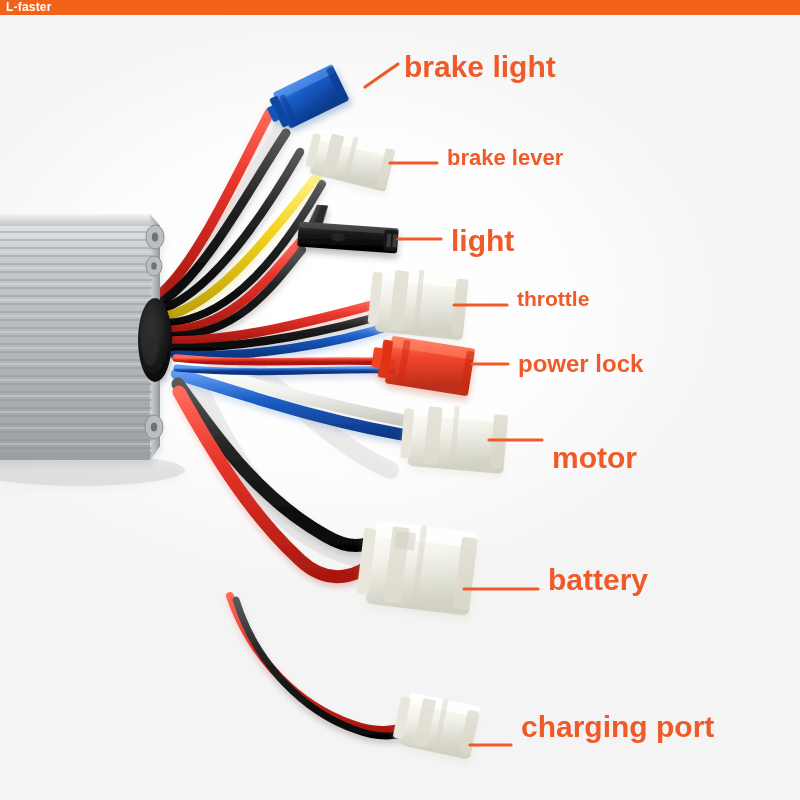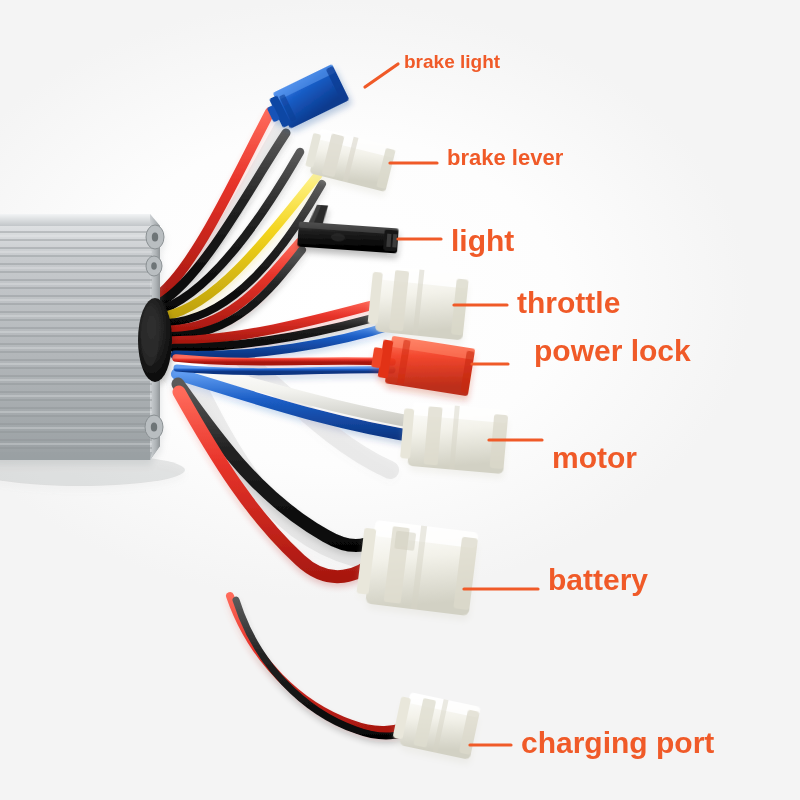--- a/index.html
+++ b/index.html
@@ -31,20 +31,23 @@
   
   .label{position:absolute;z-index:50;color:#f05a28;
     font-family:"Liberation Sans", sans-serif;
     font-weight:bold;white-space:nowrap;line-height:1;}
 </style>
 </head>
 <body>
 
 <div id="stage">
 
+  <div class="banner" style="background: rgb(244, 98, 26);">
+    <div class="banner-title" style="color: rgb(255, 255, 255);">L-faster</div>
+  </div>
 
   <svg class="layer" id="wires" viewBox="0 0 800 800">
     <defs>
       <linearGradient id="gRed" x1="0" y1="0" x2="0" y2="1">
         <stop offset="0%" stop-color="#ff6a5a"></stop>
         <stop offset="38%" stop-color="#e8342a"></stop>
         <stop offset="100%" stop-color="#a81810"></stop>
       </linearGradient>
       <linearGradient id="gBlk" x1="0" y1="0" x2="0" y2="1">
         <stop offset="0%" stop-color="#5a5a5a"></stop>
@@ -336,23 +339,23 @@
         <line x1="398" y1="239" x2="441" y2="239" stroke="#f05a28"></line>
         <line x1="454" y1="305" x2="507" y2="305" stroke="#f05a28"></line>
         <line x1="472" y1="364" x2="508" y2="364" stroke="#f05a28"></line>
         <line x1="489" y1="440" x2="542" y2="440" stroke="#f05a28"></line>
         <line x1="464" y1="589" x2="538" y2="589" stroke="#f05a28"></line>
         <line x1="470" y1="745" x2="511" y2="745" stroke="#f05a28"></line>
       </g>
   </svg>
 
   <div id="label-host">
-      <div class="label" style="left: 404px; top: 52px; font-size: 19px; color: rgb(240, 90, 40);">brake light</div>
+      <div class="label" style="left: 404px; top: 52px; font-size: 30px; color: rgb(240, 90, 40);">brake light</div>
       <div class="label" style="left: 447px; top: 147px; font-size: 22px; color: rgb(240, 90, 40);">brake lever</div>
       <div class="label" style="left: 451px; top: 226px; font-size: 30px; color: rgb(240, 90, 40);">light</div>
-      <div class="label" style="left: 517px; top: 288px; font-size: 30px; color: rgb(240, 90, 40);">throttle</div>
-      <div class="label" style="left: 518px; top: 336px; font-size: 30px; color: rgb(240, 90, 40); margin-left: 16px;">power lock</div>
+      <div class="label" style="left: 517px; top: 288px; font-size: 21px; color: rgb(240, 90, 40);">throttle</div>
+      <div class="label" style="left: 518px; top: 352px; font-size: 24px; color: rgb(240, 90, 40);">power lock</div>
       <div class="label" style="left: 552px; top: 423px; font-size: 30px; color: rgb(240, 90, 40); margin-top: 20px;">motor</div>
       <div class="label" style="left: 548px; top: 565px; font-size: 30px; color: rgb(240, 90, 40);">battery</div>
-      <div class="label" style="left: 521px; top: 728px; font-size: 30px; color: rgb(240, 90, 40);">charging port</div>
+      <div class="label" style="left: 521px; top: 712px; font-size: 30px; color: rgb(240, 90, 40);">charging port</div>
     </div>
 
 </div>
 
 </body></html>

